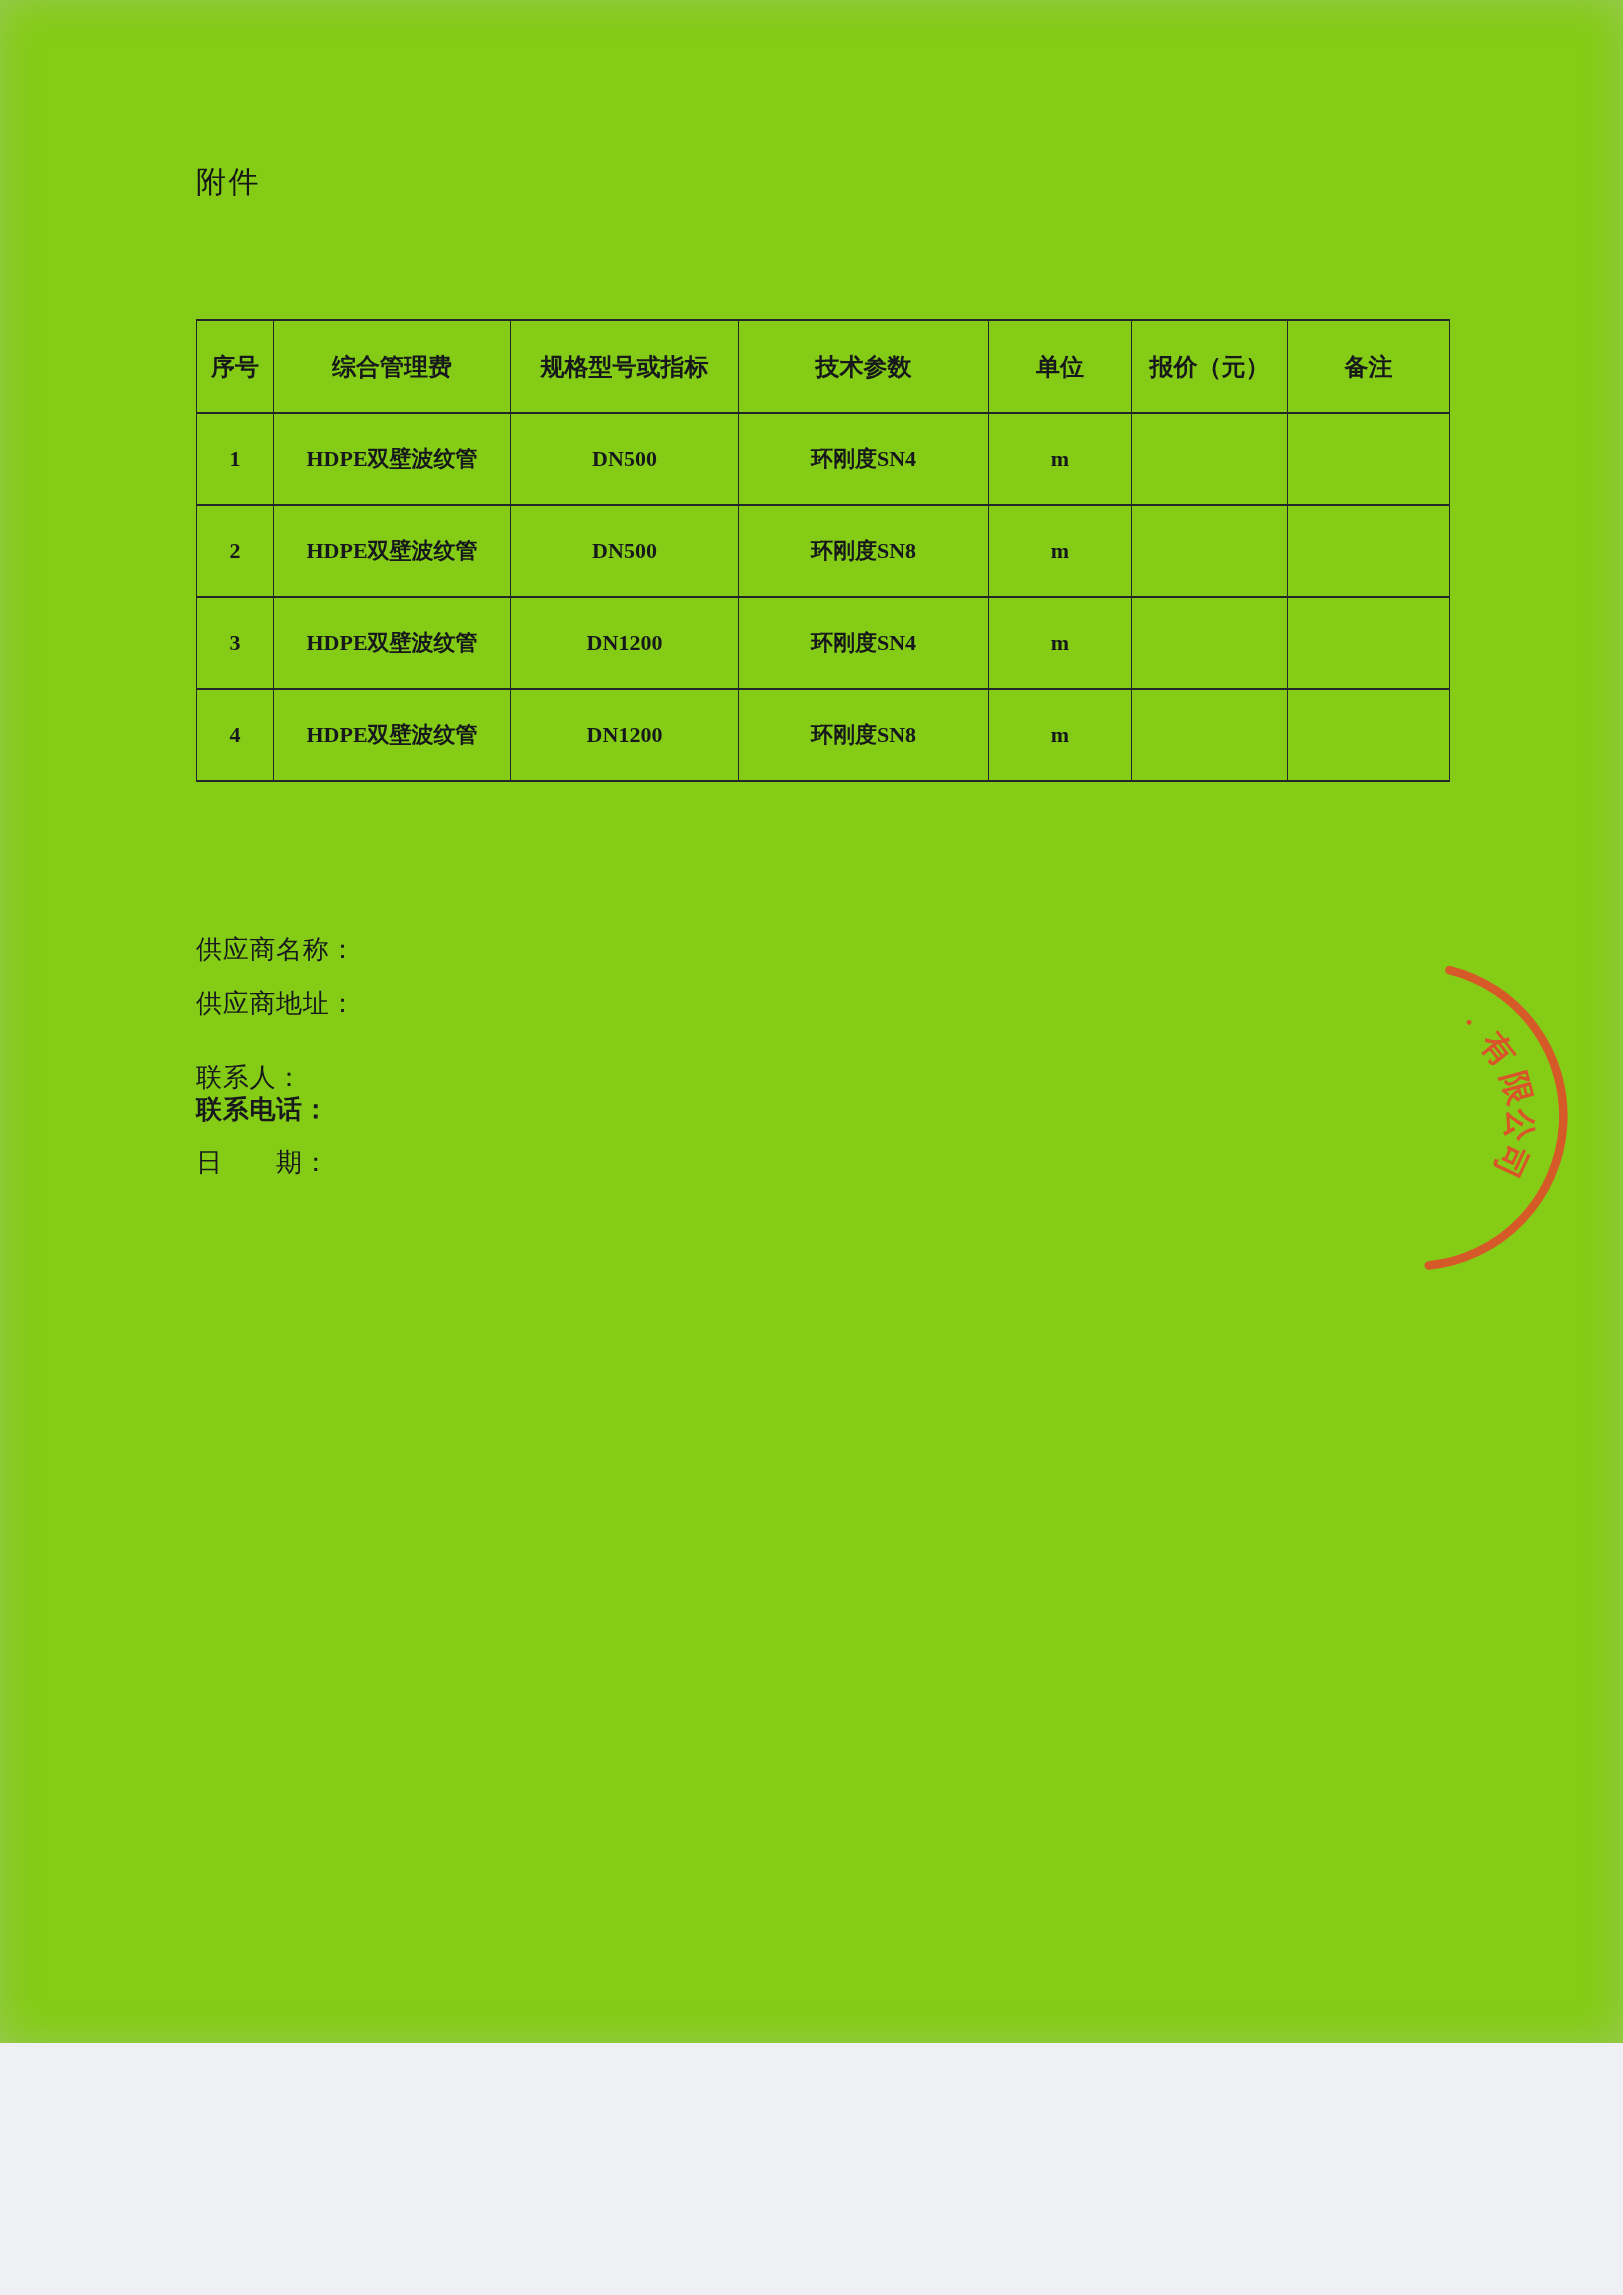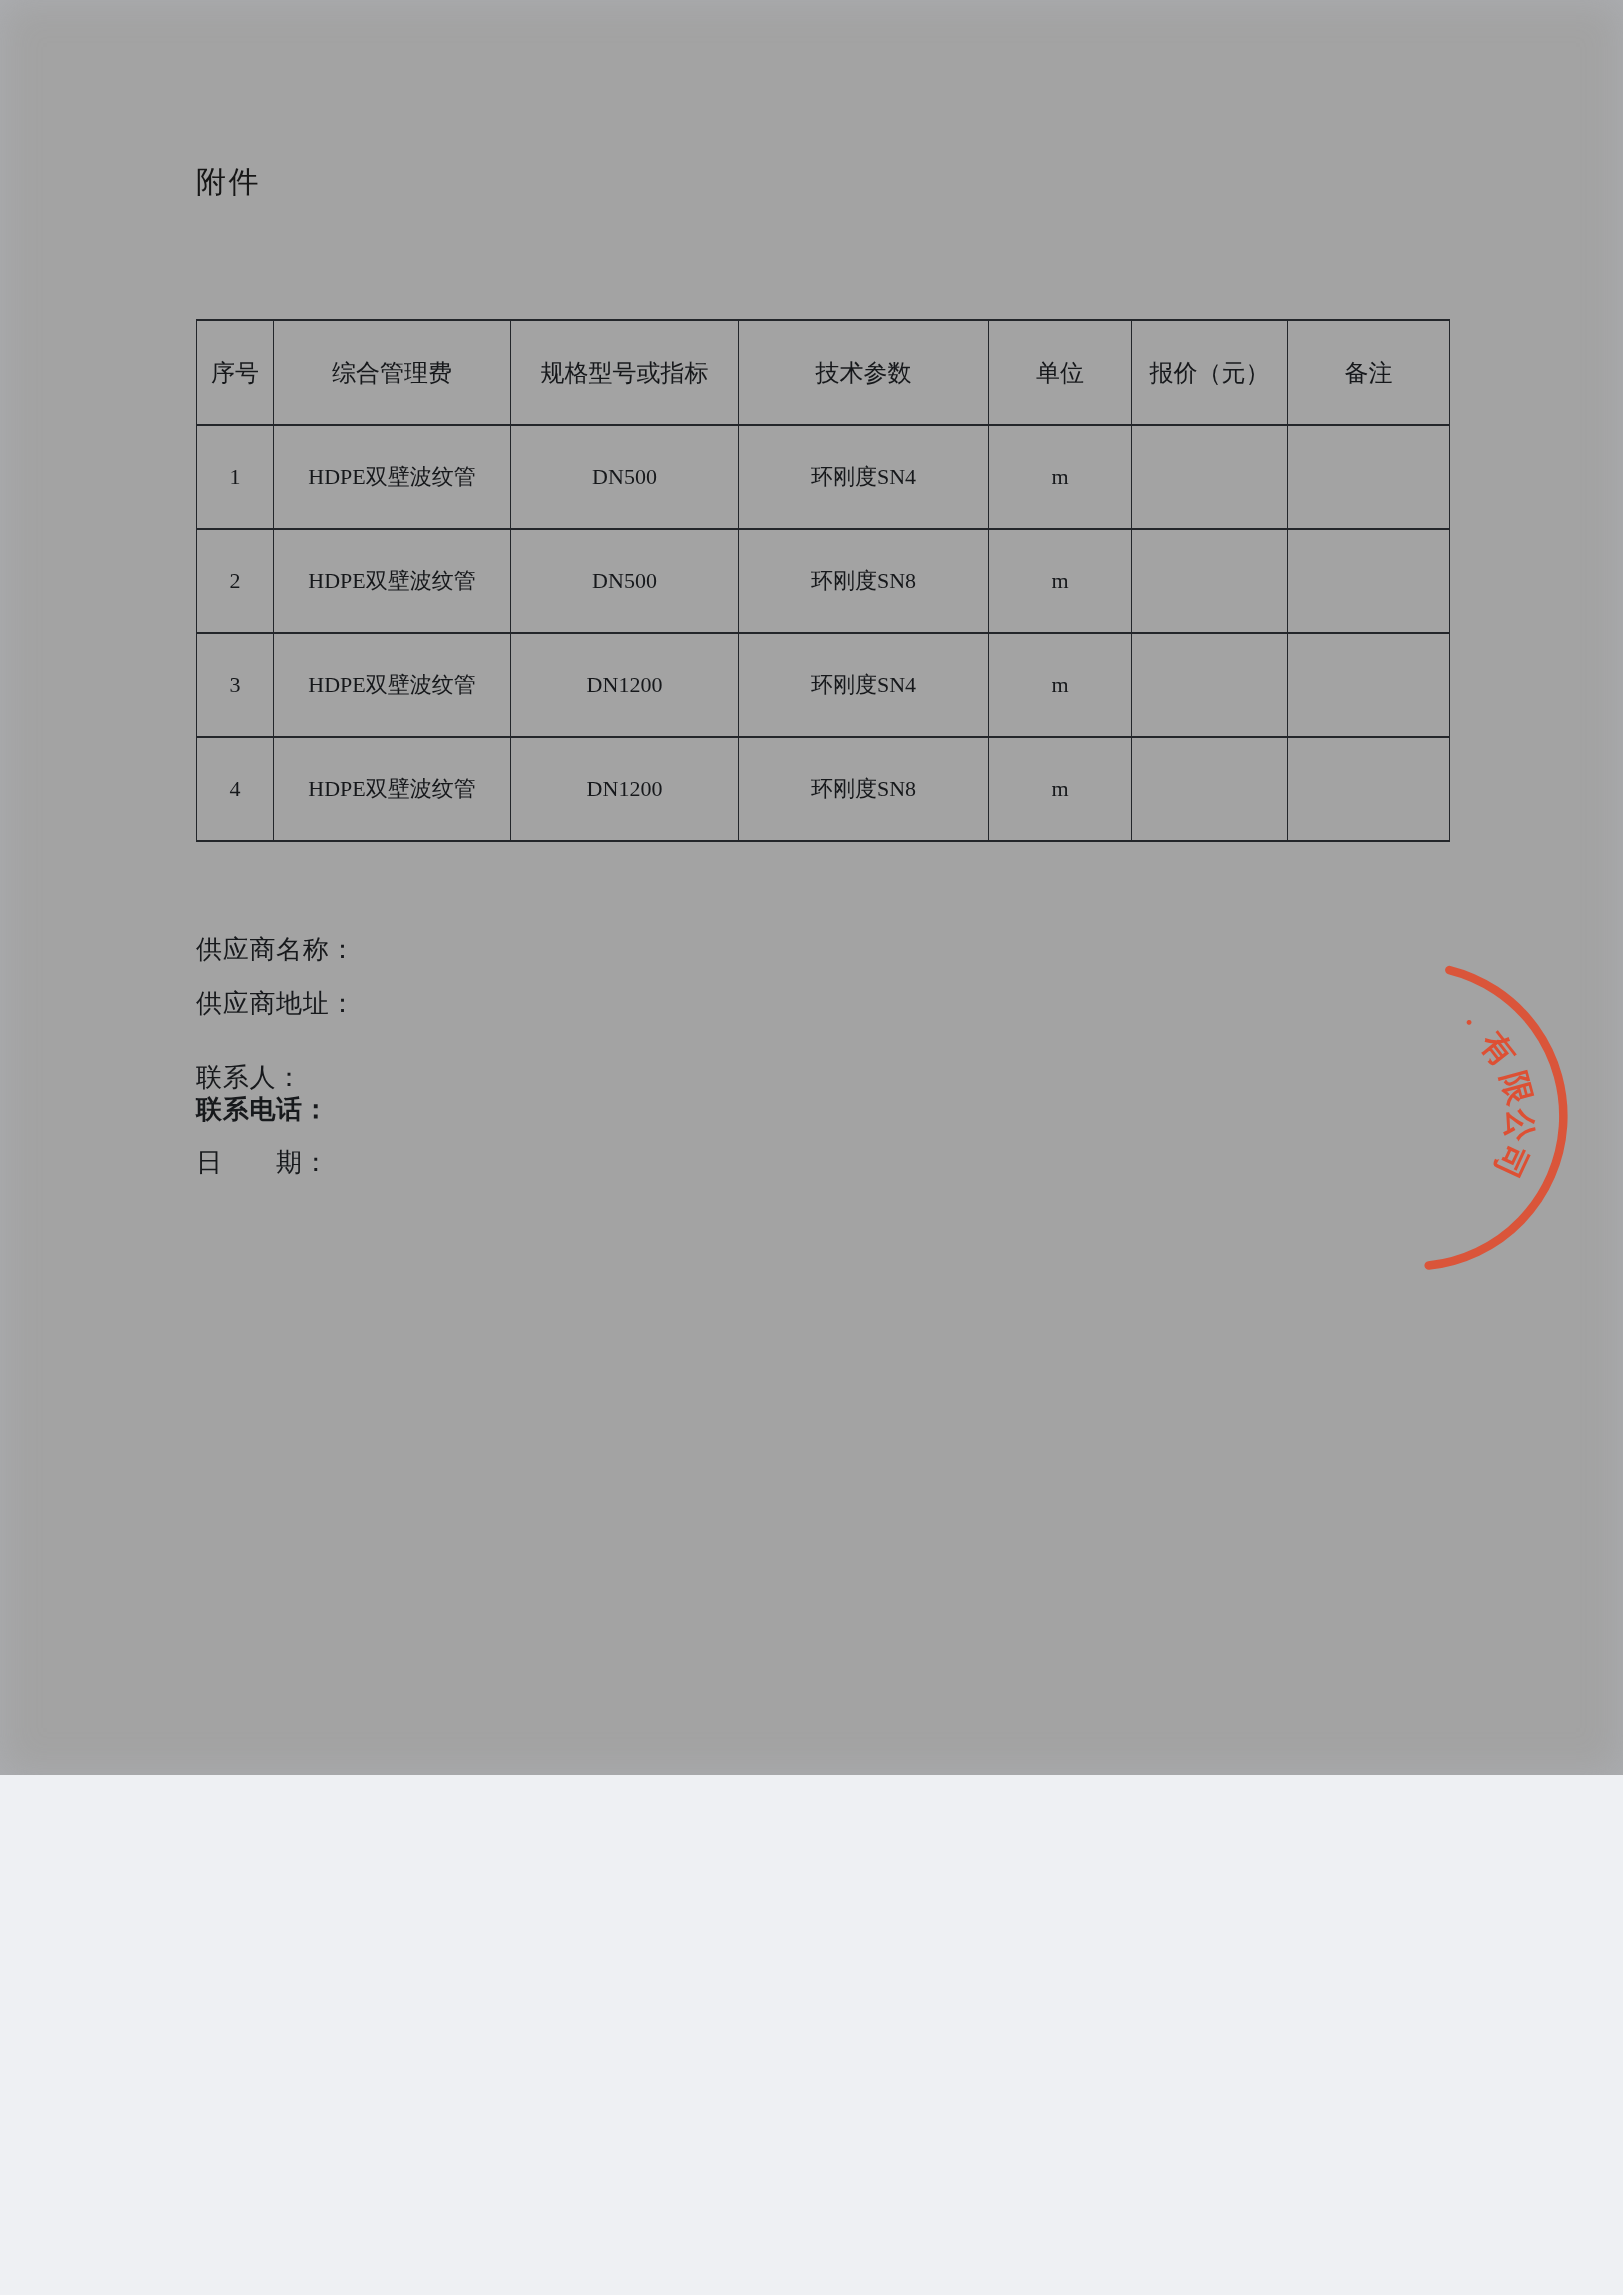--- a/index.html
+++ b/index.html
@@ -1,19 +1,19 @@
 <!DOCTYPE html>
 <html style="font-size:10.5px"><head>
 <meta charset="utf-8">
 <style>
   html,body{margin:0;padding:0;background:#eef0f3;}
   .page{
     position:relative;
-    width:1623px;height:1775px;
-    background:#a3a3a3;
+    width:1623px;height:2043px;
+    background:#84cc16;
     overflow:hidden;
     font-family:"Liberation Serif","DejaVu Serif",serif;
     color:#1f1f1f;
     box-shadow:inset 0 0 39px rgba(190,196,205,.35);
   }
   .attachment{
     position:absolute;left:196px;top:162px;
     font-size:30px;letter-spacing:2.6px;color:#161616;
   }
   .doc-title{
@@ -22,22 +22,22 @@
     letter-spacing:0.7px;color:#101010;
   }
   table.quote{
     position:absolute;left:196px;top:319px;
     width:1253px;border-collapse:collapse;table-layout:fixed;
   }
   table.quote th,table.quote td{
     border-left:1.3px solid #23262a;border-right:1.3px solid #23262a;
     border-top:2px solid #23262a;border-bottom:2px solid #23262a;
     text-align:center;vertical-align:middle;
-    font-weight:normal;color:#16181b;
-    padding:12px;overflow:hidden;
+    font-weight:bold;color:#16181b;
+    padding:6px;overflow:hidden;
   }
   table.quote{border:0.7px solid #23262a;}
   table.quote th{height:79px;font-size:24px;}
   table.quote td{height:78px;font-size:22px;}
   .note{
     position:absolute;left:195px;top:738px;width:1243px;
     font-size:23.6px;line-height:37px;text-align:justify;
     color:#191b1e;
   }
   .field{

